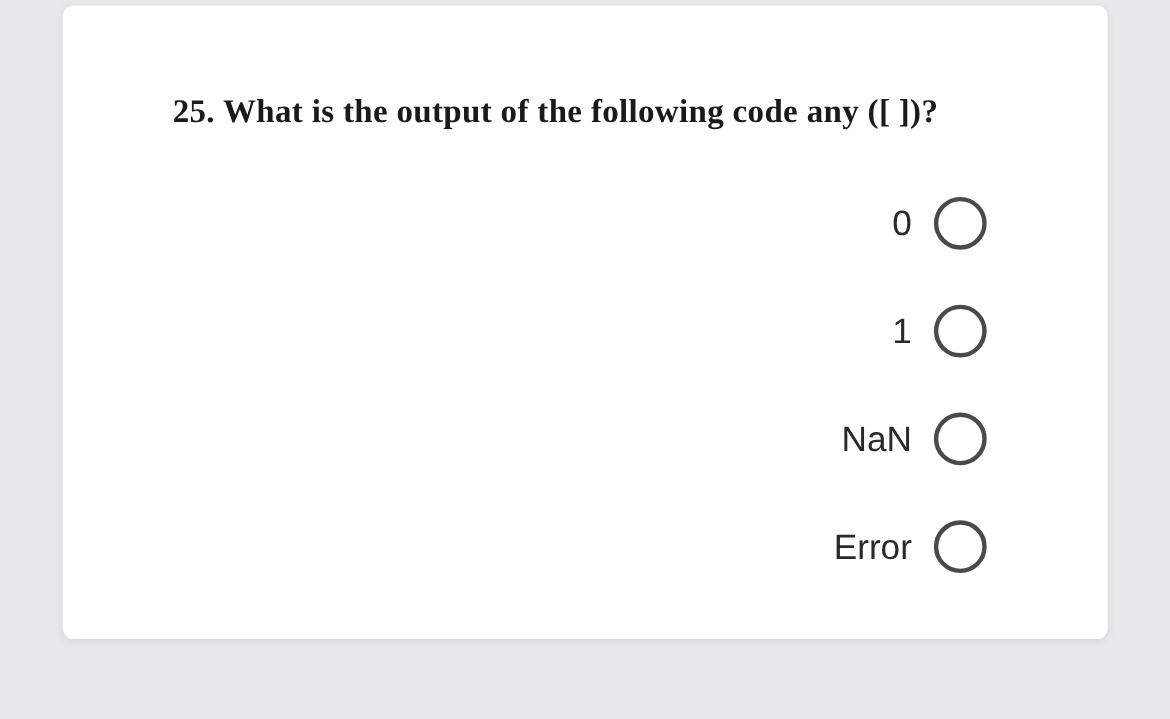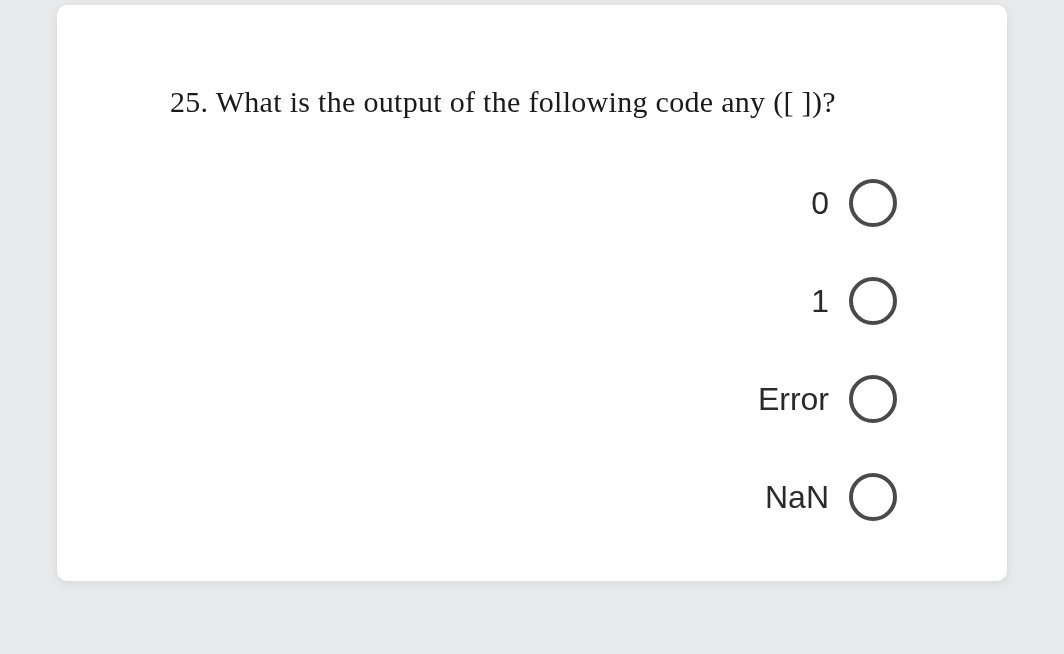--- a/index.html
+++ b/index.html
@@ -18,27 +18,26 @@
       padding-top: 5px;
     }
     .card {
       background: #ffffff;
       border-radius: 10px;
       width: 950px;
       padding: 80px 100px 60px 100px;
       box-shadow: 0 2px 8px rgba(0,0,0,0.08);
     }
     .question-text {
-      font-weight: normal;
+      font-weight: bold;
       font-size: 30px;
       color: #1a1a1a;
       margin-bottom: 60px;
       font-family: Georgia, 'Times New Roman', serif;
       letter-spacing: 0.3px;
-      margin-left: 13px;
     }
     .options {
       display: flex;
       flex-direction: column;
       gap: 50px;
       padding-right: 10px;
     }
     .option-row {
       display: flex;
       justify-content: flex-end;
@@ -71,21 +70,21 @@
   <div class="options">
     <div class="option-row">
       <span class="option-label">0</span>
       <div class="radio-circle"></div>
     </div>
     <div class="option-row">
       <span class="option-label">1</span>
       <div class="radio-circle"></div>
     </div>
     <div class="option-row">
-      <span class="option-label">Error</span>
+      <span class="option-label">NaN</span>
       <div class="radio-circle"></div>
     </div>
     <div class="option-row">
-      <span class="option-label">NaN</span>
+      <span class="option-label">Error</span>
       <div class="radio-circle"></div>
     </div>
   </div>
 </div>
 
 </body></html>

